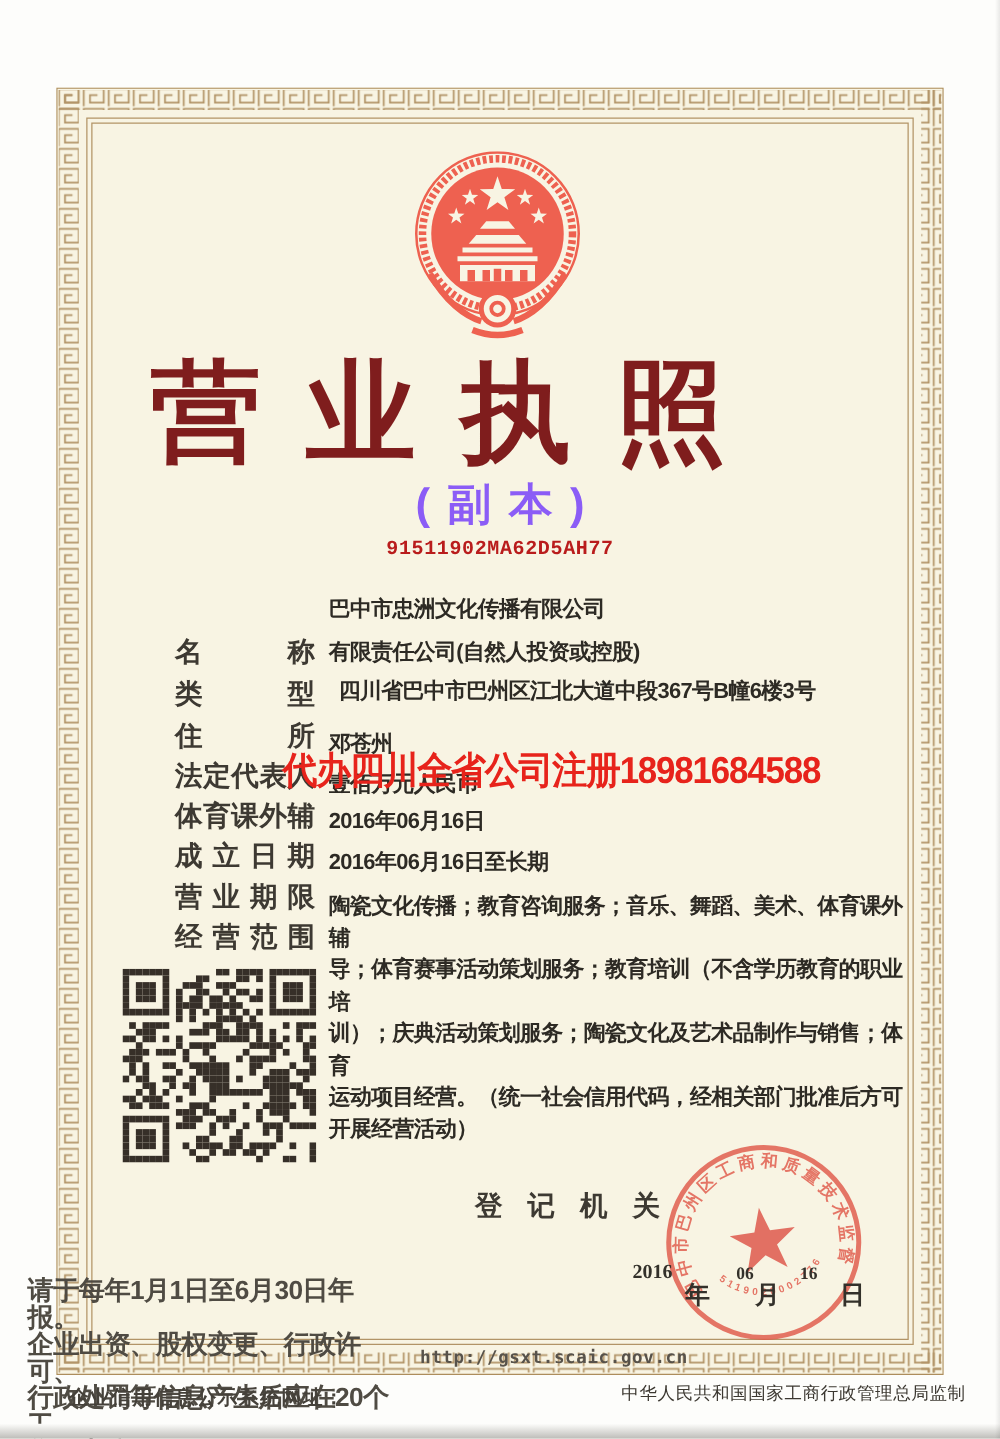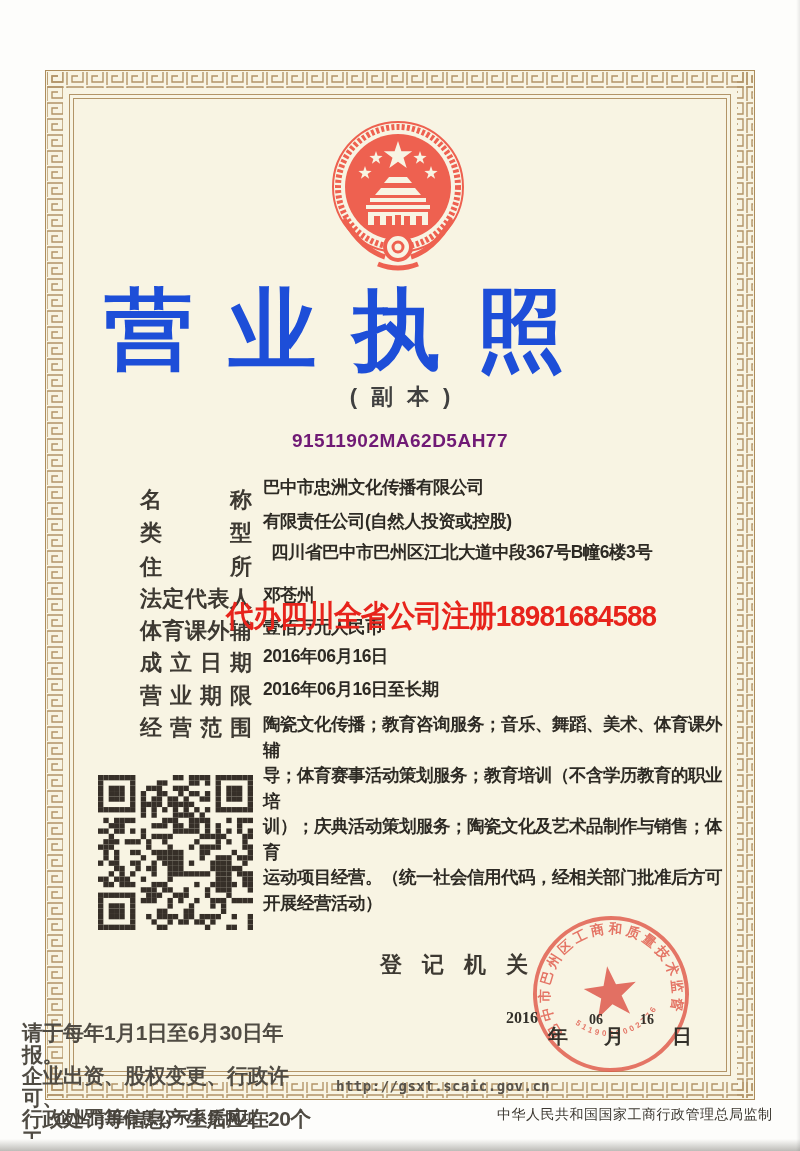--- a/index.html
+++ b/index.html
@@ -18,42 +18,42 @@
   .frame{left:45px;top:70px;z-index:1;}
   
   .scan-bottom{left:0;bottom:0;width:800px;height:12px;
     background:linear-gradient(#fdfdfb,#bdbcb8);z-index:9;}
   .scan-right{right:0;top:0;width:4px;height:1151px;
     background:linear-gradient(90deg,rgba(0,0,0,0),rgba(0,0,0,.08));z-index:9;}
 
   .emblem{left:328px;top:121px;z-index:2;}
 
   .title{
-    left:0;top:286px;width:669px;text-align:center;z-index:2;
-    font-size:88px;font-weight:900;color:#1d4ed8;
+    left:16px;top:286px;width:669px;text-align:center;z-index:2;
+    font-size:88px;font-weight:900;color:#7f1d1d;
     letter-spacing:36px;text-indent:36px;line-height:1;
     font-family:"Liberation Sans","DejaVu Sans",sans-serif;
   }
   .subtitle{
     left:0;top:386px;width:800px;text-align:center;z-index:2;
-    font-size:22px;font-weight:700;color:#404040;
+    font-size:35px;font-weight:700;color:#8b5cf6;
     letter-spacing:14px;text-indent:14px;line-height:1;
   }
   .code-row{
     left:0;top:430px;width:800px;z-index:2;text-align:center;
     display:flex;justify-content:center;align-items:baseline;gap:14px;
   }
   .code-label{font-size:20px;font-weight:700;color:#45413a;letter-spacing:6px;}
-  .code-value{font-size:19px;font-weight:600;color:#701a75;
-    font-family:Liberation Sans, sans-serif;letter-spacing:.5px;}
+  .code-value{font-size:16px;font-weight:600;color:#b91c1c;
+    font-family:Liberation Mono, monospace;letter-spacing:.5px;}
 
   .flabel{
     left:140px;width:112px;z-index:2;
     font-size:22px;font-weight:700;color:#3d3932;
-    text-align:justify;text-align-last:justify;line-height:1;
+    text-align:justify;text-align-last:justify;line-height:1;margin-top:22px;
   }
   .fvalue{
     left:263px;z-index:2;font-size:17.5px;font-weight:600;color:#2d2a24;
     letter-spacing:-0.5px;line-height:1.2;white-space:nowrap;
   }
   .fvalue.scope{
     white-space:pre-line;line-height:25.5px;width:472px;
   }
   .watermark{
     left:226px;top:596px;z-index:6;white-space:nowrap;

